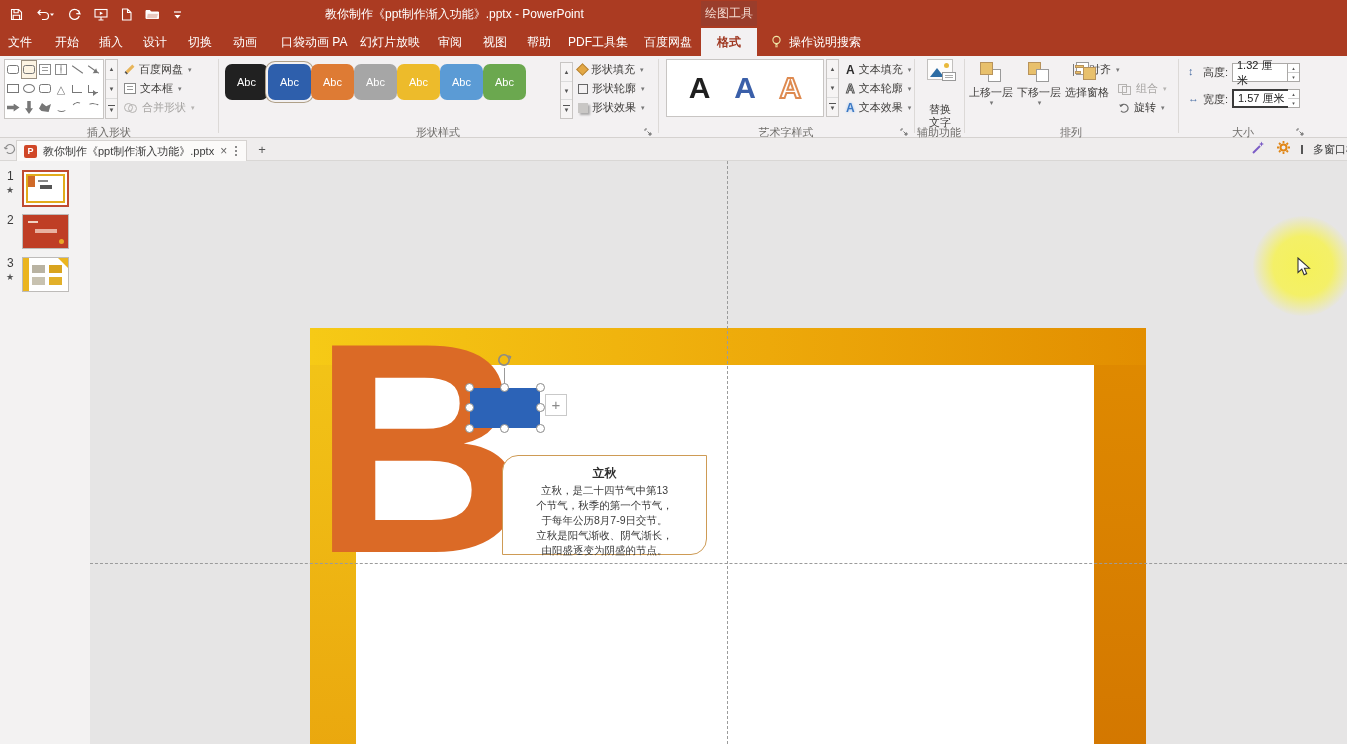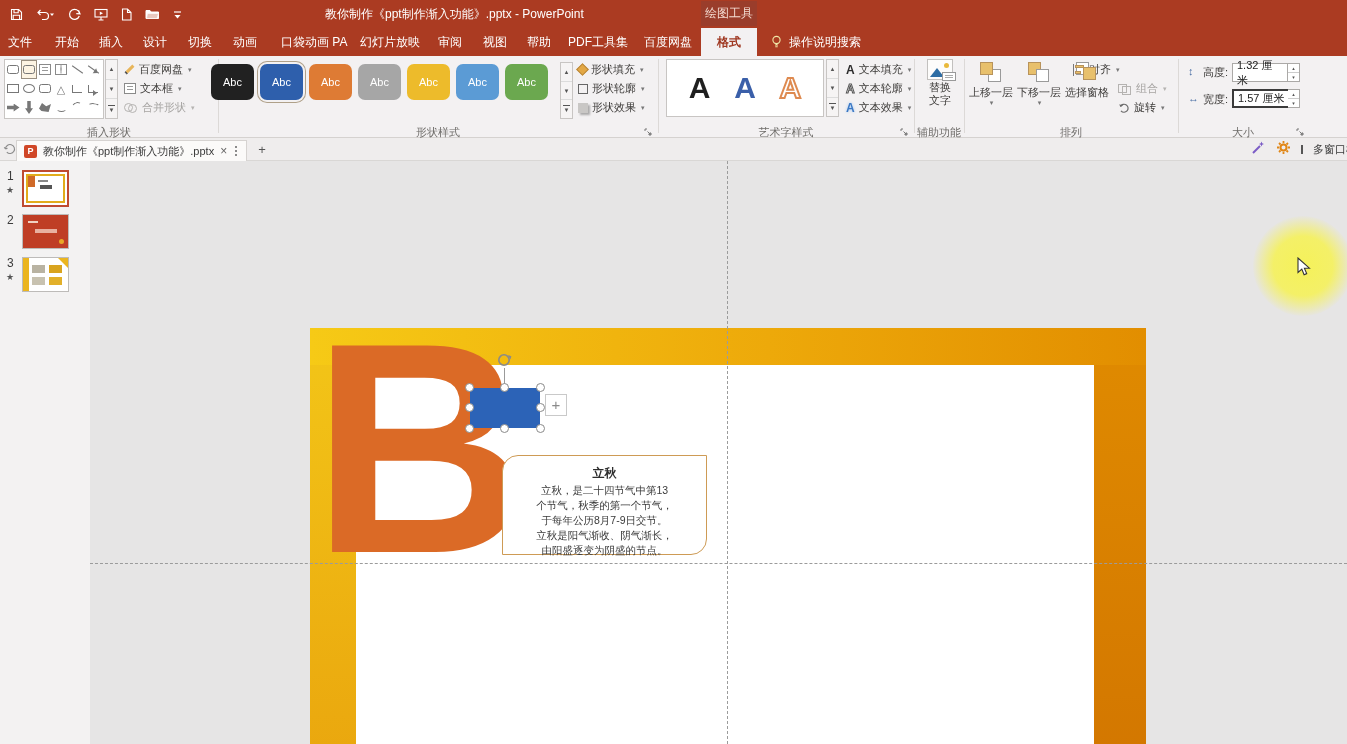--- a/index.html
+++ b/index.html
@@ -45,21 +45,21 @@
 .ico-elb{width:10px;height:8px;border-left:1.2px solid #777;border-bottom:1.2px solid #777}
 .ico-elbA{position:relative;width:10px;height:8px;border-left:1.2px solid #777;border-bottom:1.2px solid #777}
 .ico-elbA:after{content:"";position:absolute;right:-2px;bottom:-4px;border:3px solid transparent;border-left:4px solid #777}
 .ico-bar{width:13px;height:8px;background:#777;clip-path:polygon(0 28%,55% 28%,55% 0,100% 50%,55% 100%,55% 72%,0 72%)}
 .ico-bard{width:8px;height:13px;background:#777;clip-path:polygon(28% 0,72% 0,72% 55%,100% 55%,50% 100%,0 55%,28% 55%)}
 .ico-free{width:12px;height:9px;background:#777;clip-path:polygon(0 60%,25% 0,60% 35%,100% 10%,80% 100%,20% 90%)}
 .ico-scrib{width:11px;height:9px;border:1.2px solid transparent;border-bottom:1.2px solid #777;border-radius:50%}
 .ico-arc{width:11px;height:11px;border:1.2px solid transparent;border-top:1.2px solid #777;border-radius:50%;transform:rotate(-15deg)}
 .ico-curve{width:12px;height:9px;border:1.2px solid transparent;border-top:1.2px solid #777;border-radius:60% 40% 0 50%;transform:rotate(10deg)}
 
-#chips{position:absolute;left:211px;top:8px;display:flex;gap:6px}
+#chips{position:absolute;left:225px;top:8px;display:flex;}
 .chip{width:43px;height:36px;border-radius:7px;display:flex;align-items:center;justify-content:center;font-size:11px;color:#fff}
 .chip.sel{box-shadow:0 0 0 2px #F3F1F2,0 0 0 3px #AFA089}
 
 #wa-box{left:666px;top:3px;width:158px;height:58px;display:flex;align-items:center;justify-content:space-around;padding:0 10px}
 .wa{font-size:30px;font-weight:bold;line-height:1}
 
 .bigbtn{position:absolute;display:flex;flex-direction:column;align-items:center;color:#3E3C3A}
 .bigbtn .lbl{line-height:13px}
 
 .sqico{position:relative;width:24px;height:21px;margin-bottom:3px}
@@ -372,21 +372,21 @@
 
     <div class="bigbtn" style="left:918px;top:3px;width:44px">
       <span class="picico">
           <span class="picmt"></span>
           <span class="picsun"></span>
           <span class="piccard">
             <i style="top:2px"></i>
             <i style="top:4px"></i>
           </span>
         </span>
-      <span class="lbl" style="margin-top:1px">替换</span>
+      <span class="lbl" style="margin-top:23px">替换</span>
       <span class="lbl">文字</span>
     </div>
     <div class="glabel" style="left:914px;width:50px">辅助功能</div>
     <div class="vsep" style="left:964px"></div>
 
     <div class="bigbtn" style="left:968px;top:6px;width:46px">
       <span class="sqico">
           <span class="sq" style="left:9px;top:7px"></span>
           <span class="sq gold" style="left:1px;top:0;z-index:2"></span>
         </span>

